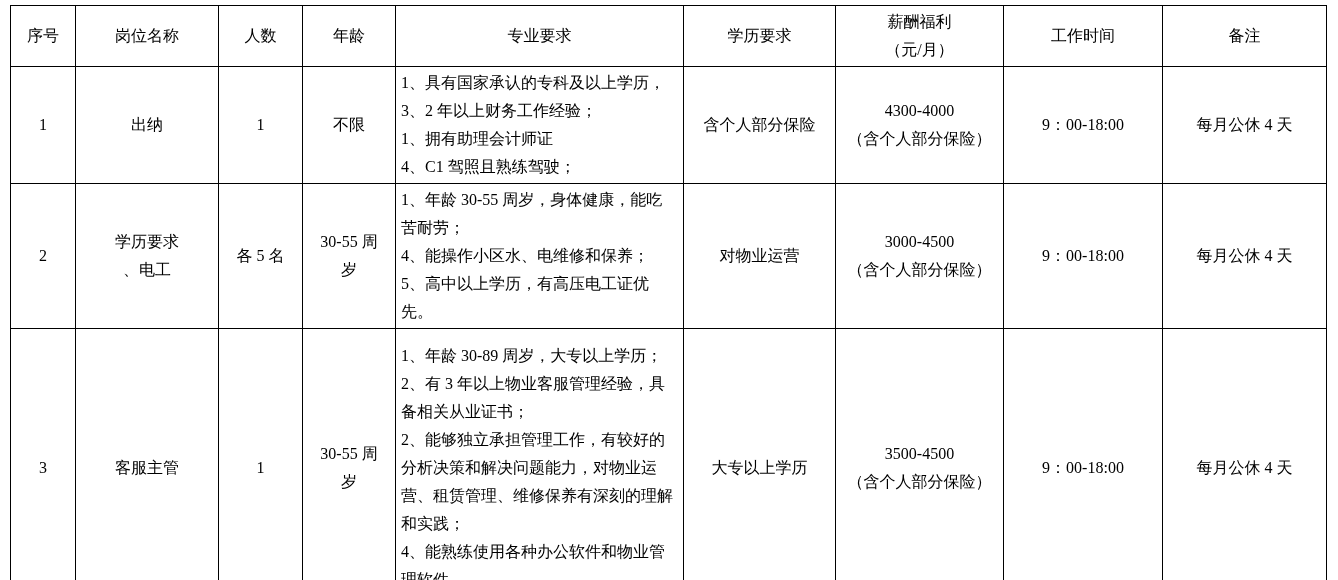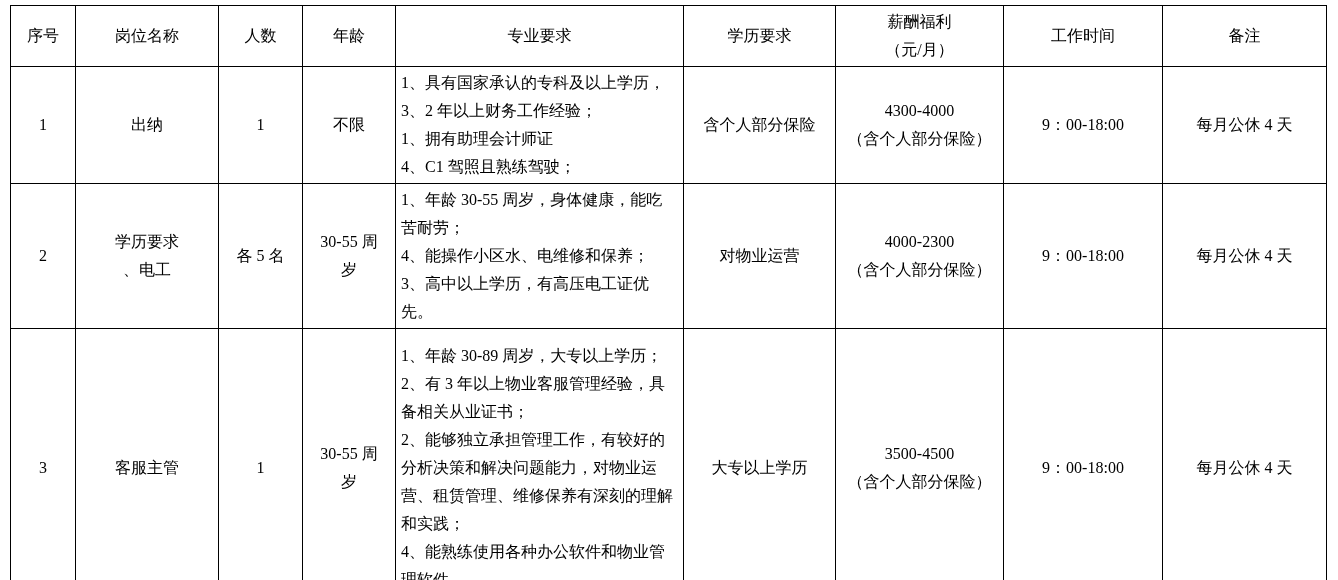--- a/index.html
+++ b/index.html
@@ -94,24 +94,24 @@
     <tr style="height:115px;">
       <td>2</td>
       <td class="pre">学历要求
 、电工</td>
       <td>各 5 名</td>
       <td class="pre">30-55 周
 岁</td>
       <td class="req-cell">
         <div class="req-item">1、年龄 30-55 周岁，身体健康，能吃苦耐劳；</div>
         <div class="req-item">4、能操作小区水、电维修和保养；</div>
-        <div class="req-item">3、高中以上学历，有高压电工证优先。</div>
+        <div class="req-item">5、高中以上学历，有高压电工证优先。</div>
       </td>
       <td>对物业运营</td>
-      <td class="pre">4000-2300
+      <td class="pre">3000-4500
 （含个人部分保险）</td>
       <td>9：00-18:00</td>
       <td>每月公休 4 天</td>
     </tr>
 
     <tr style="height:279px;">
       <td>3</td>
       <td class="pre">客服主管</td>
       <td>1</td>
       <td class="pre">30-55 周

